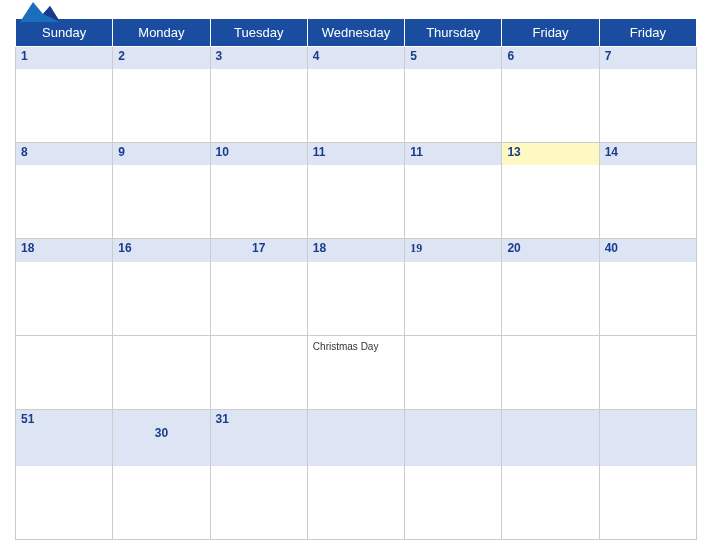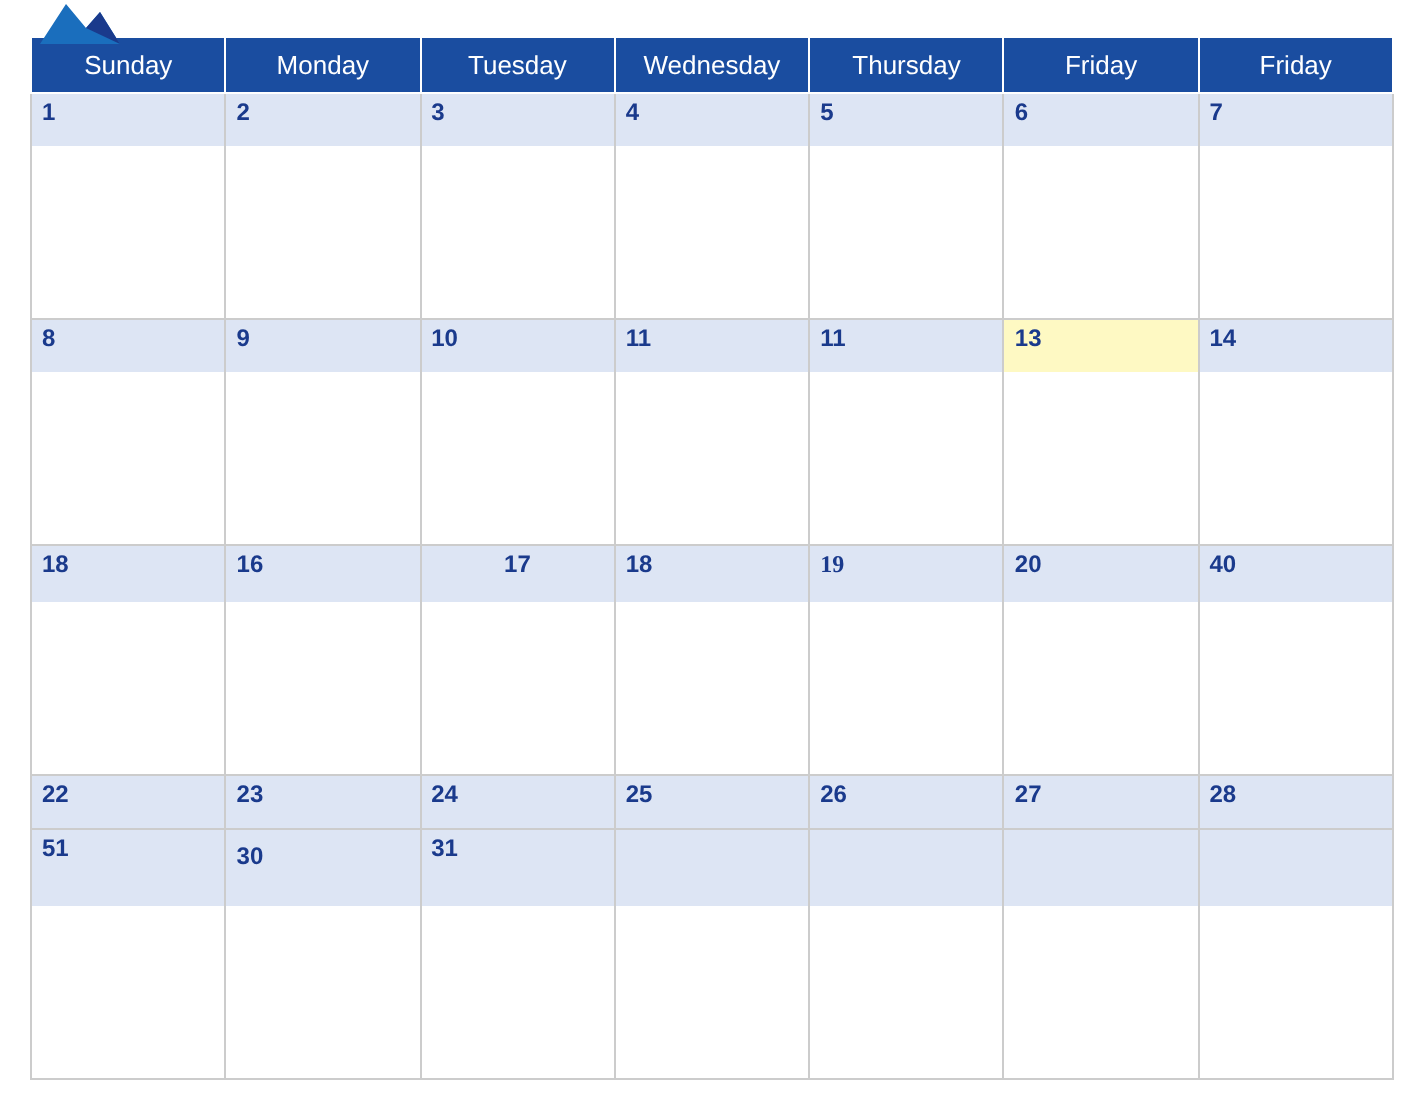--- a/index.html
+++ b/index.html
@@ -217,48 +217,36 @@
       </tr>
       <tr class="week-row">
         <td style="height: 60px; border-top: none;"></td>
         <td style="height: 60px; border-top: none;"></td>
         <td style="height: 60px; border-top: none;"></td>
         <td style="height: 60px; border-top: none;"></td>
         <td style="height: 60px; border-top: none;"></td>
         <td style="height: 60px; border-top: none;"></td>
         <td style="height: 60px; border-top: none;"></td>
       </tr>
+      <tr class="week-row">
+        <td style="height: 60px; border-top: none;"></td>
+        <td style="height: 60px; border-top: none;"></td>
+        <td style="height: 60px; border-top: none;"></td>
+        <td style="height: 60px; border-top: none;">
+          <span class="event-label">Christmas Day</span>
+        </td>
+        <td style="height: 60px; border-top: none;"></td>
+        <td style="height: 60px; border-top: none;"></td>
+        <td style="height: 60px; border-top: none;"></td>
+      </tr>
       <tr>
         <td style="background-color: rgb(221, 229, 244); height: 18px; padding: 2px 5px; border-bottom: none;">
-          <span class="date-num">22</span>
-        </td>
-        <td style="background-color: rgb(221, 229, 244); height: 18px; padding: 2px 5px; border-bottom: none;">
-          <span class="date-num">23</span>
-        </td>
-        <td style="background-color: rgb(221, 229, 244); height: 18px; padding: 2px 5px; border-bottom: none;">
-          <span class="date-num">24</span>
-        </td>
-        <td style="background-color: rgb(221, 229, 244); height: 18px; padding: 2px 5px; border-bottom: none;">
-          <span class="date-num">25</span>
-        </td>
-        <td style="background-color: rgb(221, 229, 244); height: 18px; padding: 2px 5px; border-bottom: none;">
-          <span class="date-num">26</span>
-        </td>
-        <td style="background-color: rgb(221, 229, 244); height: 18px; padding: 2px 5px; border-bottom: none;">
-          <span class="date-num">27</span>
-        </td>
-        <td style="background-color: rgb(221, 229, 244); height: 18px; padding: 2px 5px; border-bottom: none;">
-          <span class="date-num">28</span>
-        </td>
-      </tr>
-      <tr>
-        <td style="background-color: rgb(221, 229, 244); height: 18px; padding: 2px 5px; border-bottom: none;">
           <span class="date-num">51</span>
         </td>
-        <td style="background-color: rgb(221, 229, 244); height: 18px; padding: 6px 5px; border-bottom: none;">
+        <td style="background-color: rgb(221, 229, 244); height: 18px; padding: 16px 5px; border-bottom: none; text-align: center;">
           <span class="date-num">30</span>
         </td>
         <td style="background-color: rgb(221, 229, 244); height: 18px; padding: 2px 5px; border-bottom: none;">
           <span class="date-num">31</span>
         </td>
         <td style="background-color: rgb(221, 229, 244); height: 18px; padding: 2px 5px; border-bottom: none;"></td>
         <td style="background-color: rgb(221, 229, 244); height: 18px; padding: 2px 5px; border-bottom: none;"></td>
         <td style="background-color: rgb(221, 229, 244); height: 18px; padding: 2px 5px; border-bottom: none;"></td>
         <td style="background-color: rgb(221, 229, 244); height: 18px; padding: 2px 5px; border-bottom: none;"></td>
       </tr>

